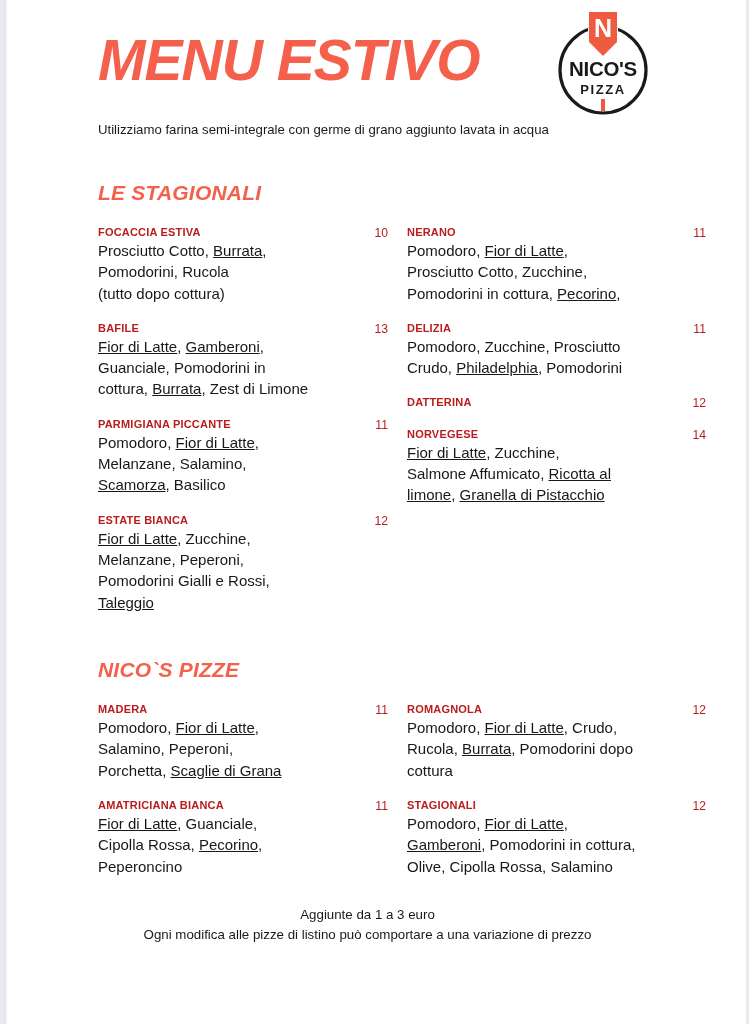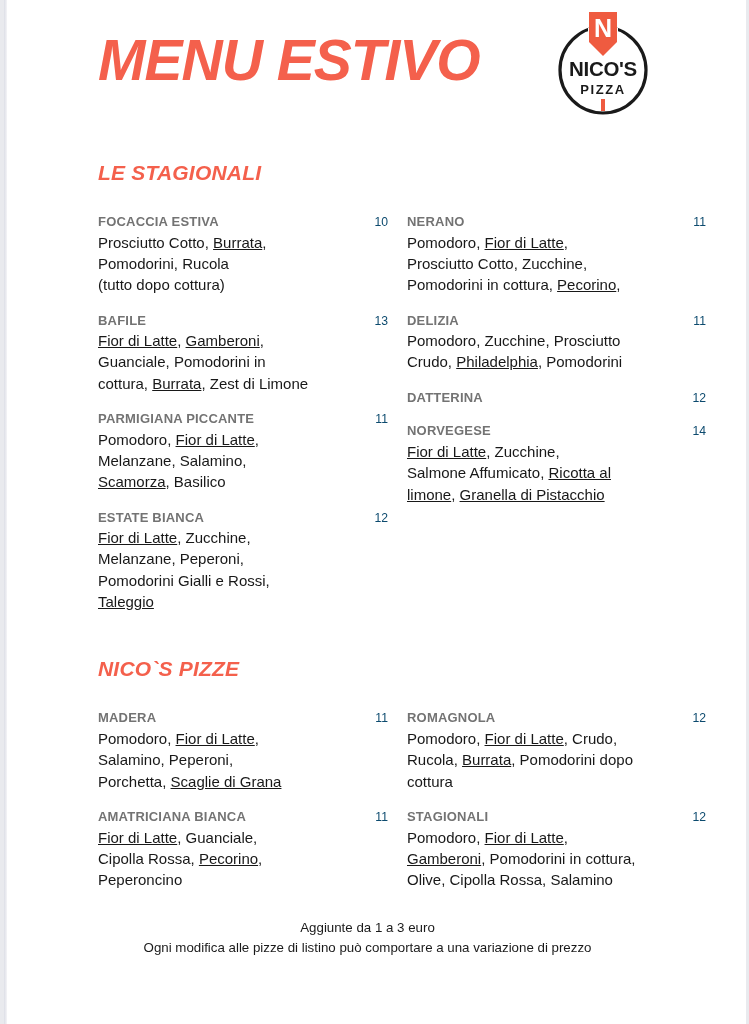--- a/index.html
+++ b/index.html
@@ -97,43 +97,43 @@
   .col-right { padding-left: 11px; }
 
   .item {
     position: relative;
     margin-bottom: 17px;
     padding-right: 46px;
   }
   .item:last-child { margin-bottom: 0; }
 
   .item-name {
-    font-size: 13px;
+    font-size: 11px;
     font-weight: bold;
-    color: #737373;
+    color: #b91c1c;
     letter-spacing: 0.2px;
     line-height: 1.28;
-    margin: 9px 0 1px 0;
+    margin: 0 0 1px 0;
   }
   .item-desc {
     font-size: 15px;
     color: #181818;
     line-height: 1.42;
     margin: 0;
   }
   .item-desc u {
     text-decoration: underline;
     text-underline-offset: 1px;
   }
   .item-price {
     position: absolute;
     top: 1px;
     right: 2px;
     font-size: 12.2px;
-    color: #0c4a6e;
+    color: #b91c1c;
     font-weight: normal;
   }
 
   
   .col-left .item { padding-right: 52px; }
   .col-left .item-price { right: 8px; }
   .col-right .item { padding-right: 46px; }
   .col-right .item-price { right: 0px; }
 
   
@@ -167,20 +167,21 @@
           <text x="51" y="31" text-anchor="middle" font-family="Liberation Sans, sans-serif" font-size="25" font-weight="bold" fill="#ffffff">N</text>
 
           <text x="51" y="70" text-anchor="middle" font-family="Liberation Sans, sans-serif" font-size="20.5" font-weight="bold" fill="#1a1a1a" letter-spacing="-0.3">NICO'S</text>
           <text x="51" y="88" text-anchor="middle" font-family="Liberation Sans, sans-serif" font-size="13" font-weight="bold" fill="#1a1a1a" letter-spacing="1.6">PIZZA</text>
 
           <rect x="49" y="93" width="4" height="12" fill="#ef5b40"></rect>
         </svg>
       </div>
     </div>
 
+    <p class="subtitle">Utilizziamo farina semi-integrale con germe di grano aggiunto lavata in acqua</p>
 
     <div class="section sec-stagionali">
       <h2 class="section-title">LE STAGIONALI</h2>
 
       <div class="grid">
 
         <div class="col col-left">
 
           <div class="item">
             <div class="item-name">FOCACCIA ESTIVA</div>

